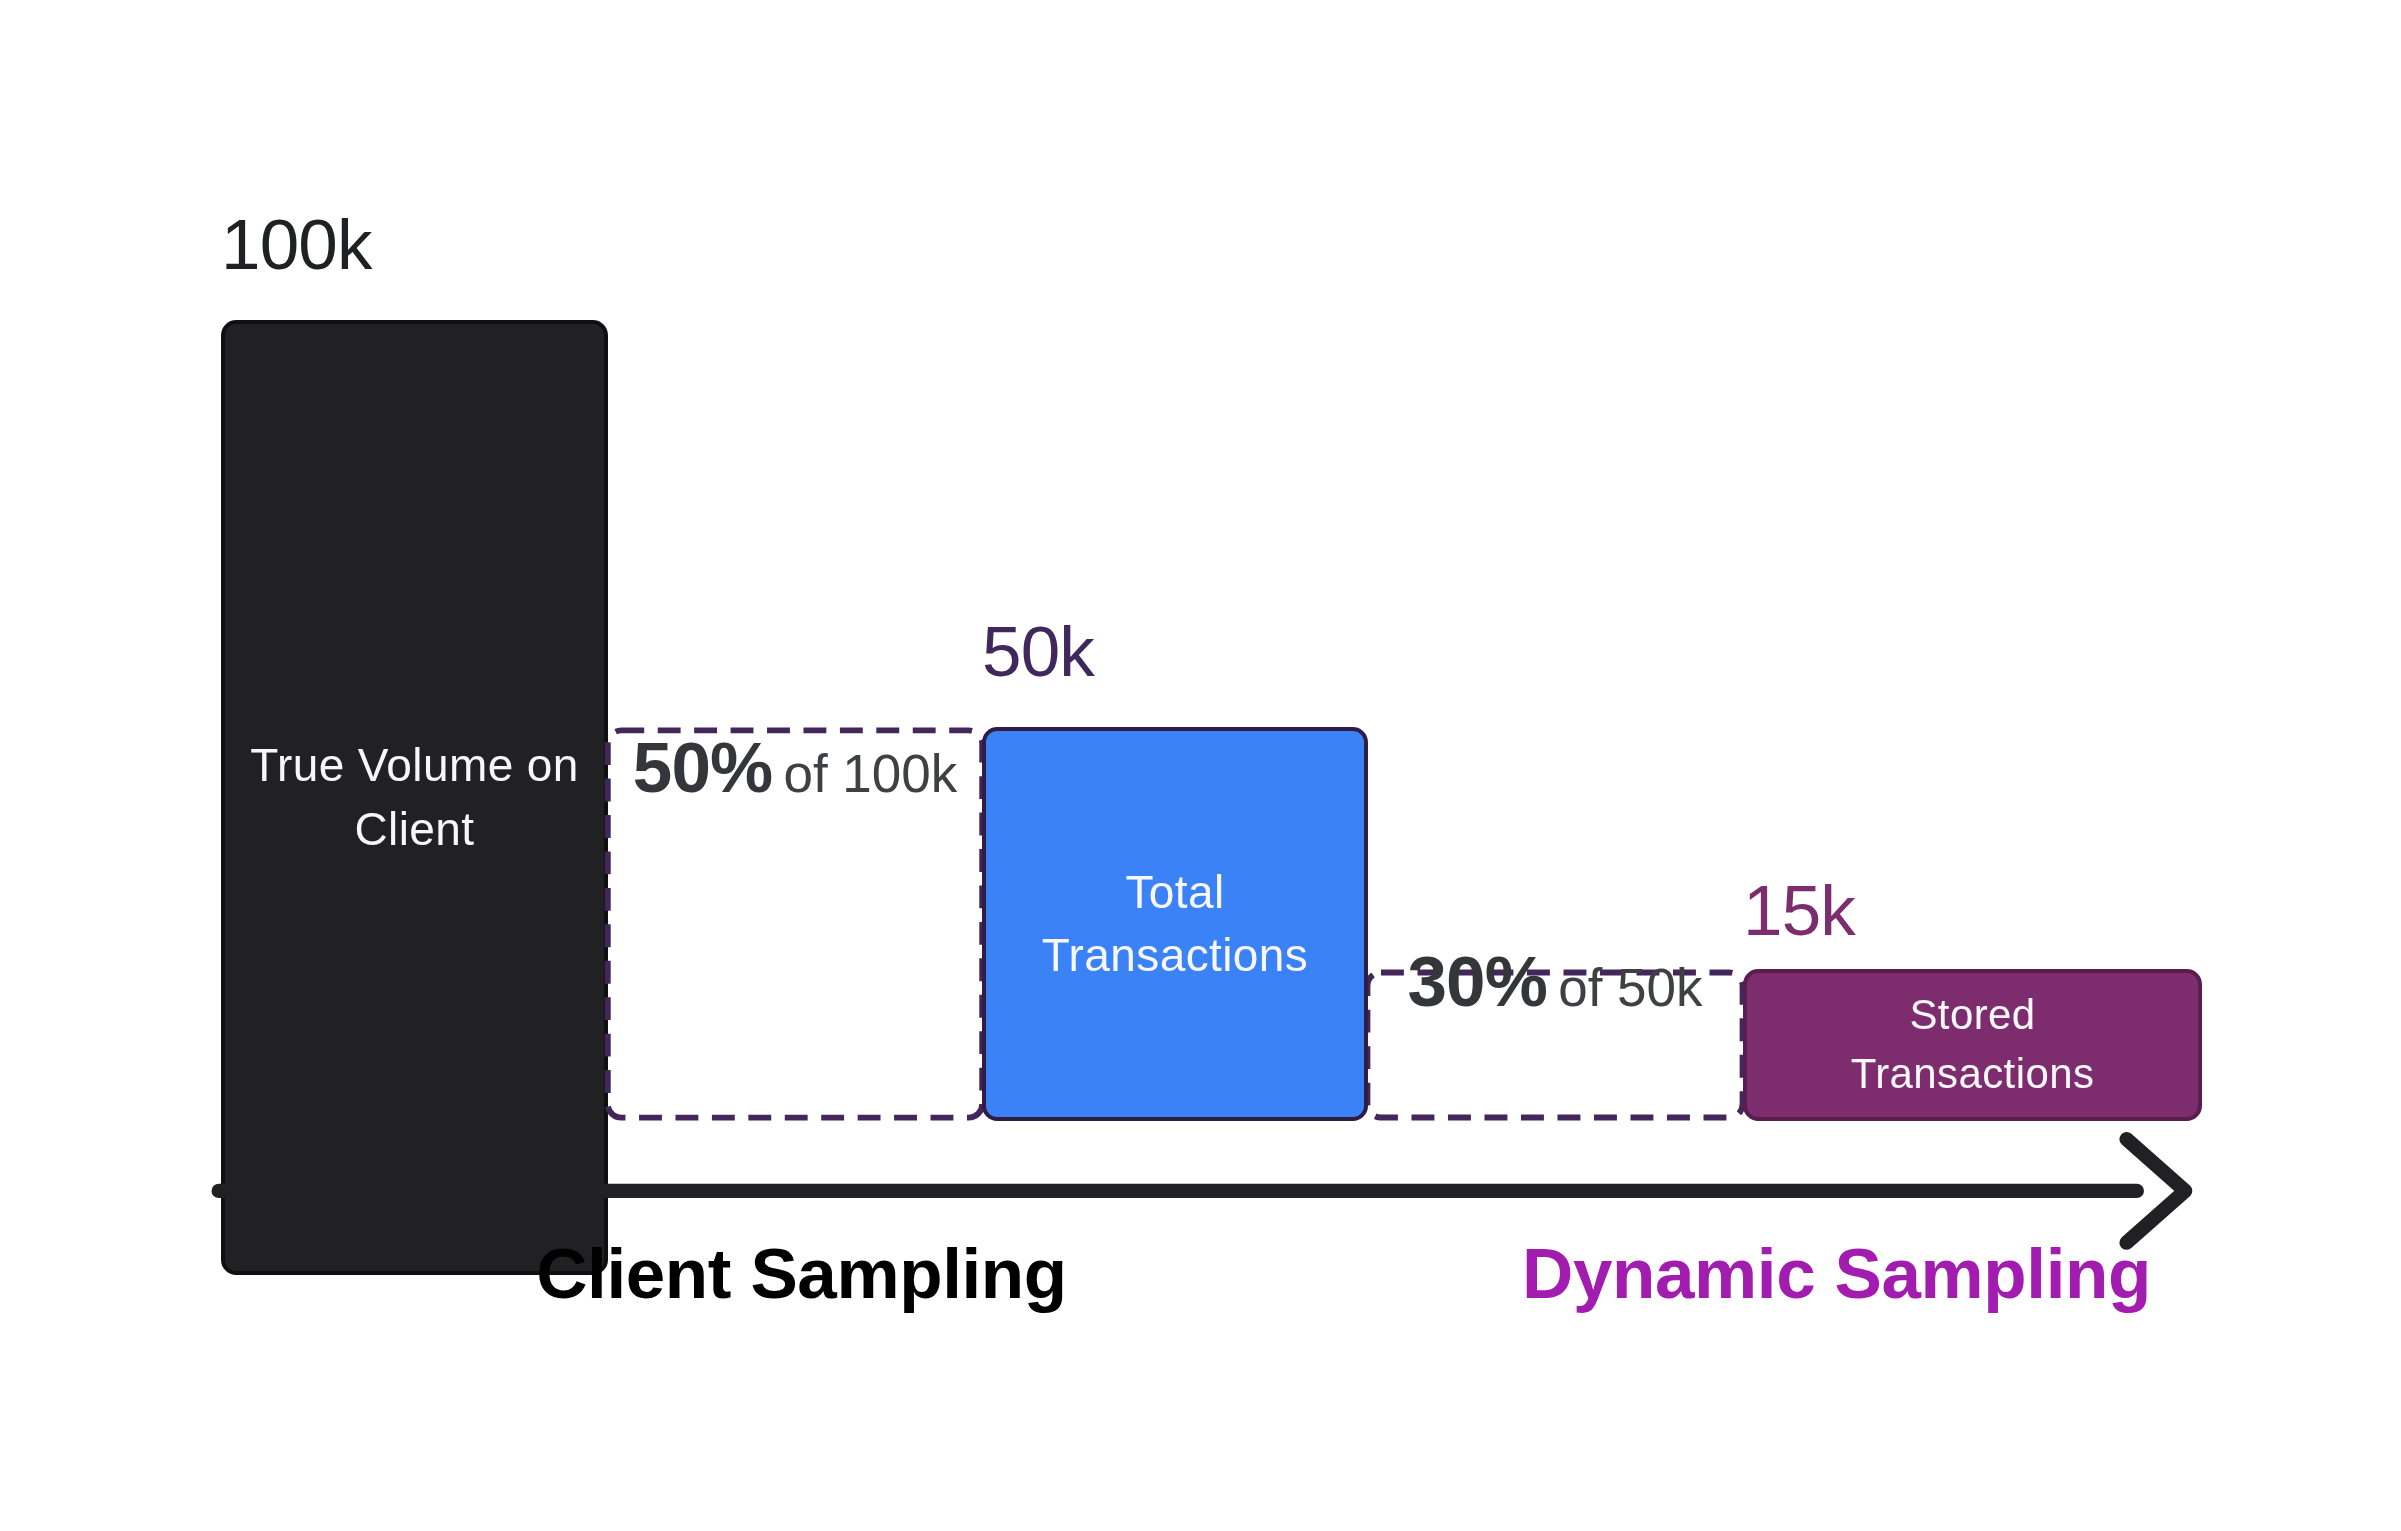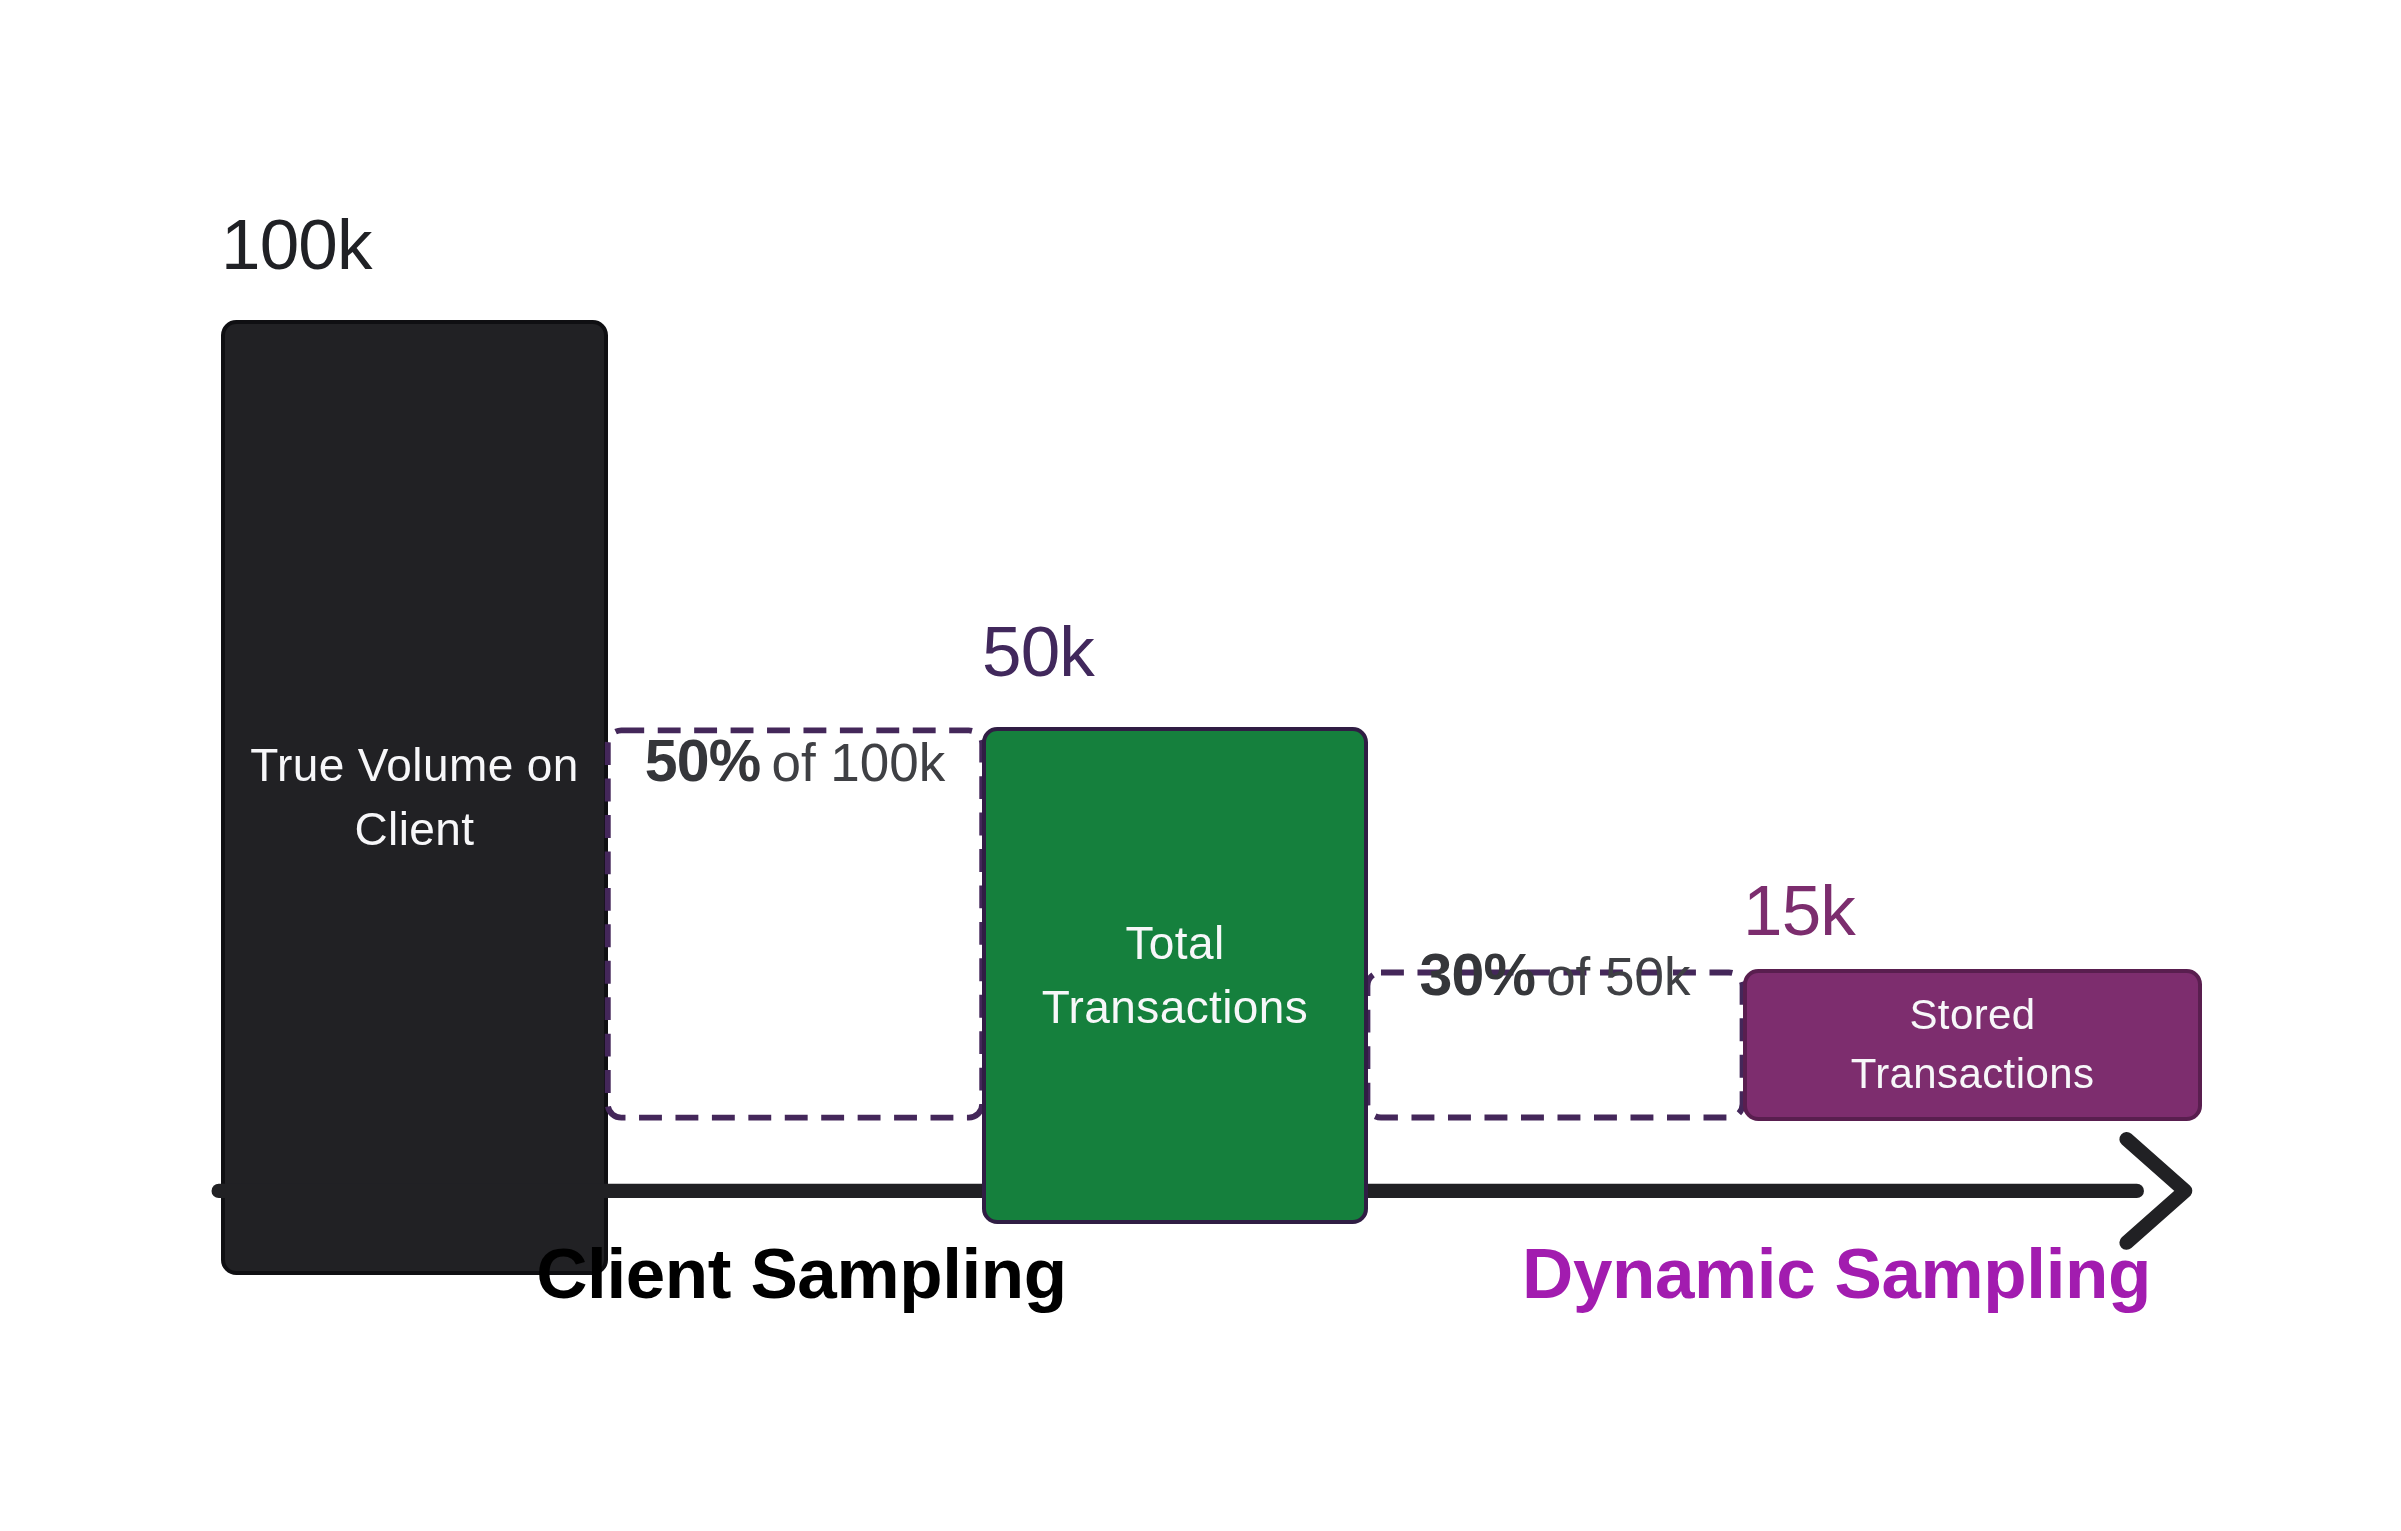--- a/index.html
+++ b/index.html
@@ -26,22 +26,22 @@
     justify-content: center;
     z-index: 3;
   }
   #bar-true-volume {
     left: 221px; top: 320px; width: 387px; height: 955px;
     background: #212124;
     border: 4.2px solid #0f0f12;
     z-index: 1;
   }
   #bar-total-transactions {
-    left: 982px; top: 727px; width: 386px; height: 497px;
-    background: #15803d;
+    left: 982px; top: 727px; width: 386px; height: 394px;
+    background: #3b82f6;
     border: 4.2px solid #301d44;
   }
   #bar-stored-transactions {
     left: 1743px; top: 969px; width: 459px; height: 152px;
     background: #7d2d6e;
     border: 4.2px solid #591e4f;
   }
   .bar-label {
     color: #f7f7f9;
     text-align: center;
@@ -69,21 +69,21 @@
   .pct-row {
     position: absolute;
     display: flex;
     align-items: baseline;
     justify-content: center;
     z-index: 4;
   }
   #pct-client  { left: 604px; top: 727px; width: 382px; height: 394px; }
   #pct-dynamic { left: 1364px; top: 941px; width: 382px; height: 152px; }
   .pct-big {
-    font-size: 59px;
+    font-size: 71px;
     font-weight: 600;
     color: #35363a;
     letter-spacing: -0.8px;
   }
   .pct-basis {
     font-size: 53px;
     font-weight: 500;
     color: #3f4044;
     margin-left: 11px;
   }

